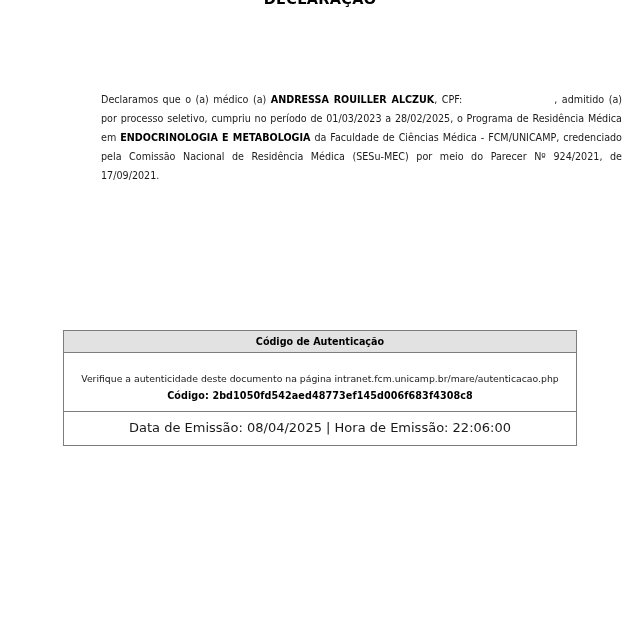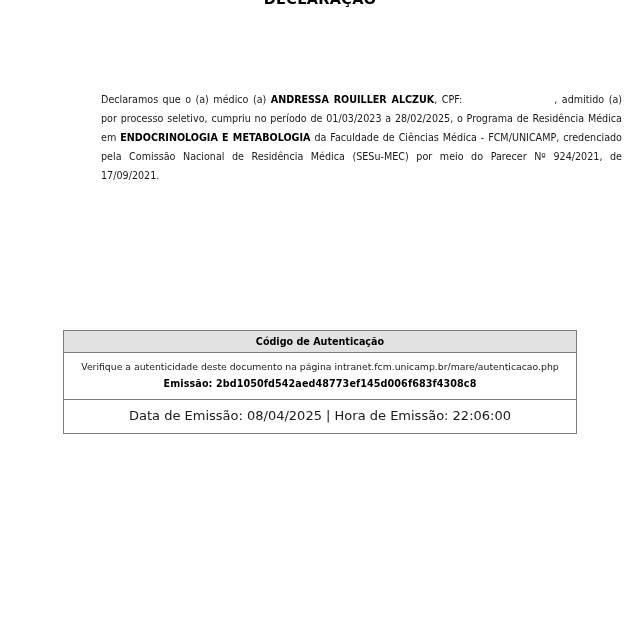--- a/index.html
+++ b/index.html
@@ -81,21 +81,21 @@
     background: #e2e2e2;
     border-bottom: 1px solid #7d7d7d;
     text-align: center;
     font-size: 9.6px;
     font-weight: bold;
     color: #000000;
     padding: 4px 8px 4px;
     line-height: 13px;
   }
   .auth-body {
-    padding: 6px 0 7px;
+    padding: 18px 0 7px;
     text-align: center;
   }
   .auth-line {
     font-size: 9.3px;
     line-height: 16px;
     color: #1a1a1a;
   }
   .auth-code {
     font-size: 9.6px;
     line-height: 17px;
@@ -124,19 +124,19 @@
   <div class="doc-title">DECLARAÇÃO</div>
 
   <div class="body-block">
     <p class="para"><span>Declaramos que o (a) médico (a) </span><b>ANDRESSA ROUILLER ALCZUK</b><span>, CPF:</span><span class="redacted"></span><span>, admitido (a) por processo seletivo, cumpriu no período de 01/03/2023 a 28/02/2025, o Programa de Residência Médica em </span><b>ENDOCRINOLOGIA E METABOLOGIA</b><span> da Faculdade de Ciências Médica - FCM/UNICAMP, credenciado pela Comissão Nacional de Residência Médica (SESu-MEC) por meio do Parecer Nº 924/2021, de 17/09/2021.</span></p>
   </div>
 
   <div class="auth-box">
     <div class="auth-header">Código de Autenticação</div>
     <div class="auth-body">
       <div class="auth-line">Verifique a autenticidade deste documento na página intranet.fcm.unicamp.br/mare/autenticacao.php</div>
-      <div class="auth-code">Emissão: 2bd1050fd542aed48773ef145d006f683f4308c8</div>
+      <div class="auth-code">Código: 2bd1050fd542aed48773ef145d006f683f4308c8</div>
     </div>
     <div class="auth-divider"></div>
     <div class="auth-footer">Data de Emissão: 08/04/2025 | Hora de Emissão: 22:06:00</div>
   </div>
 
 </div>
 
 </body></html>

